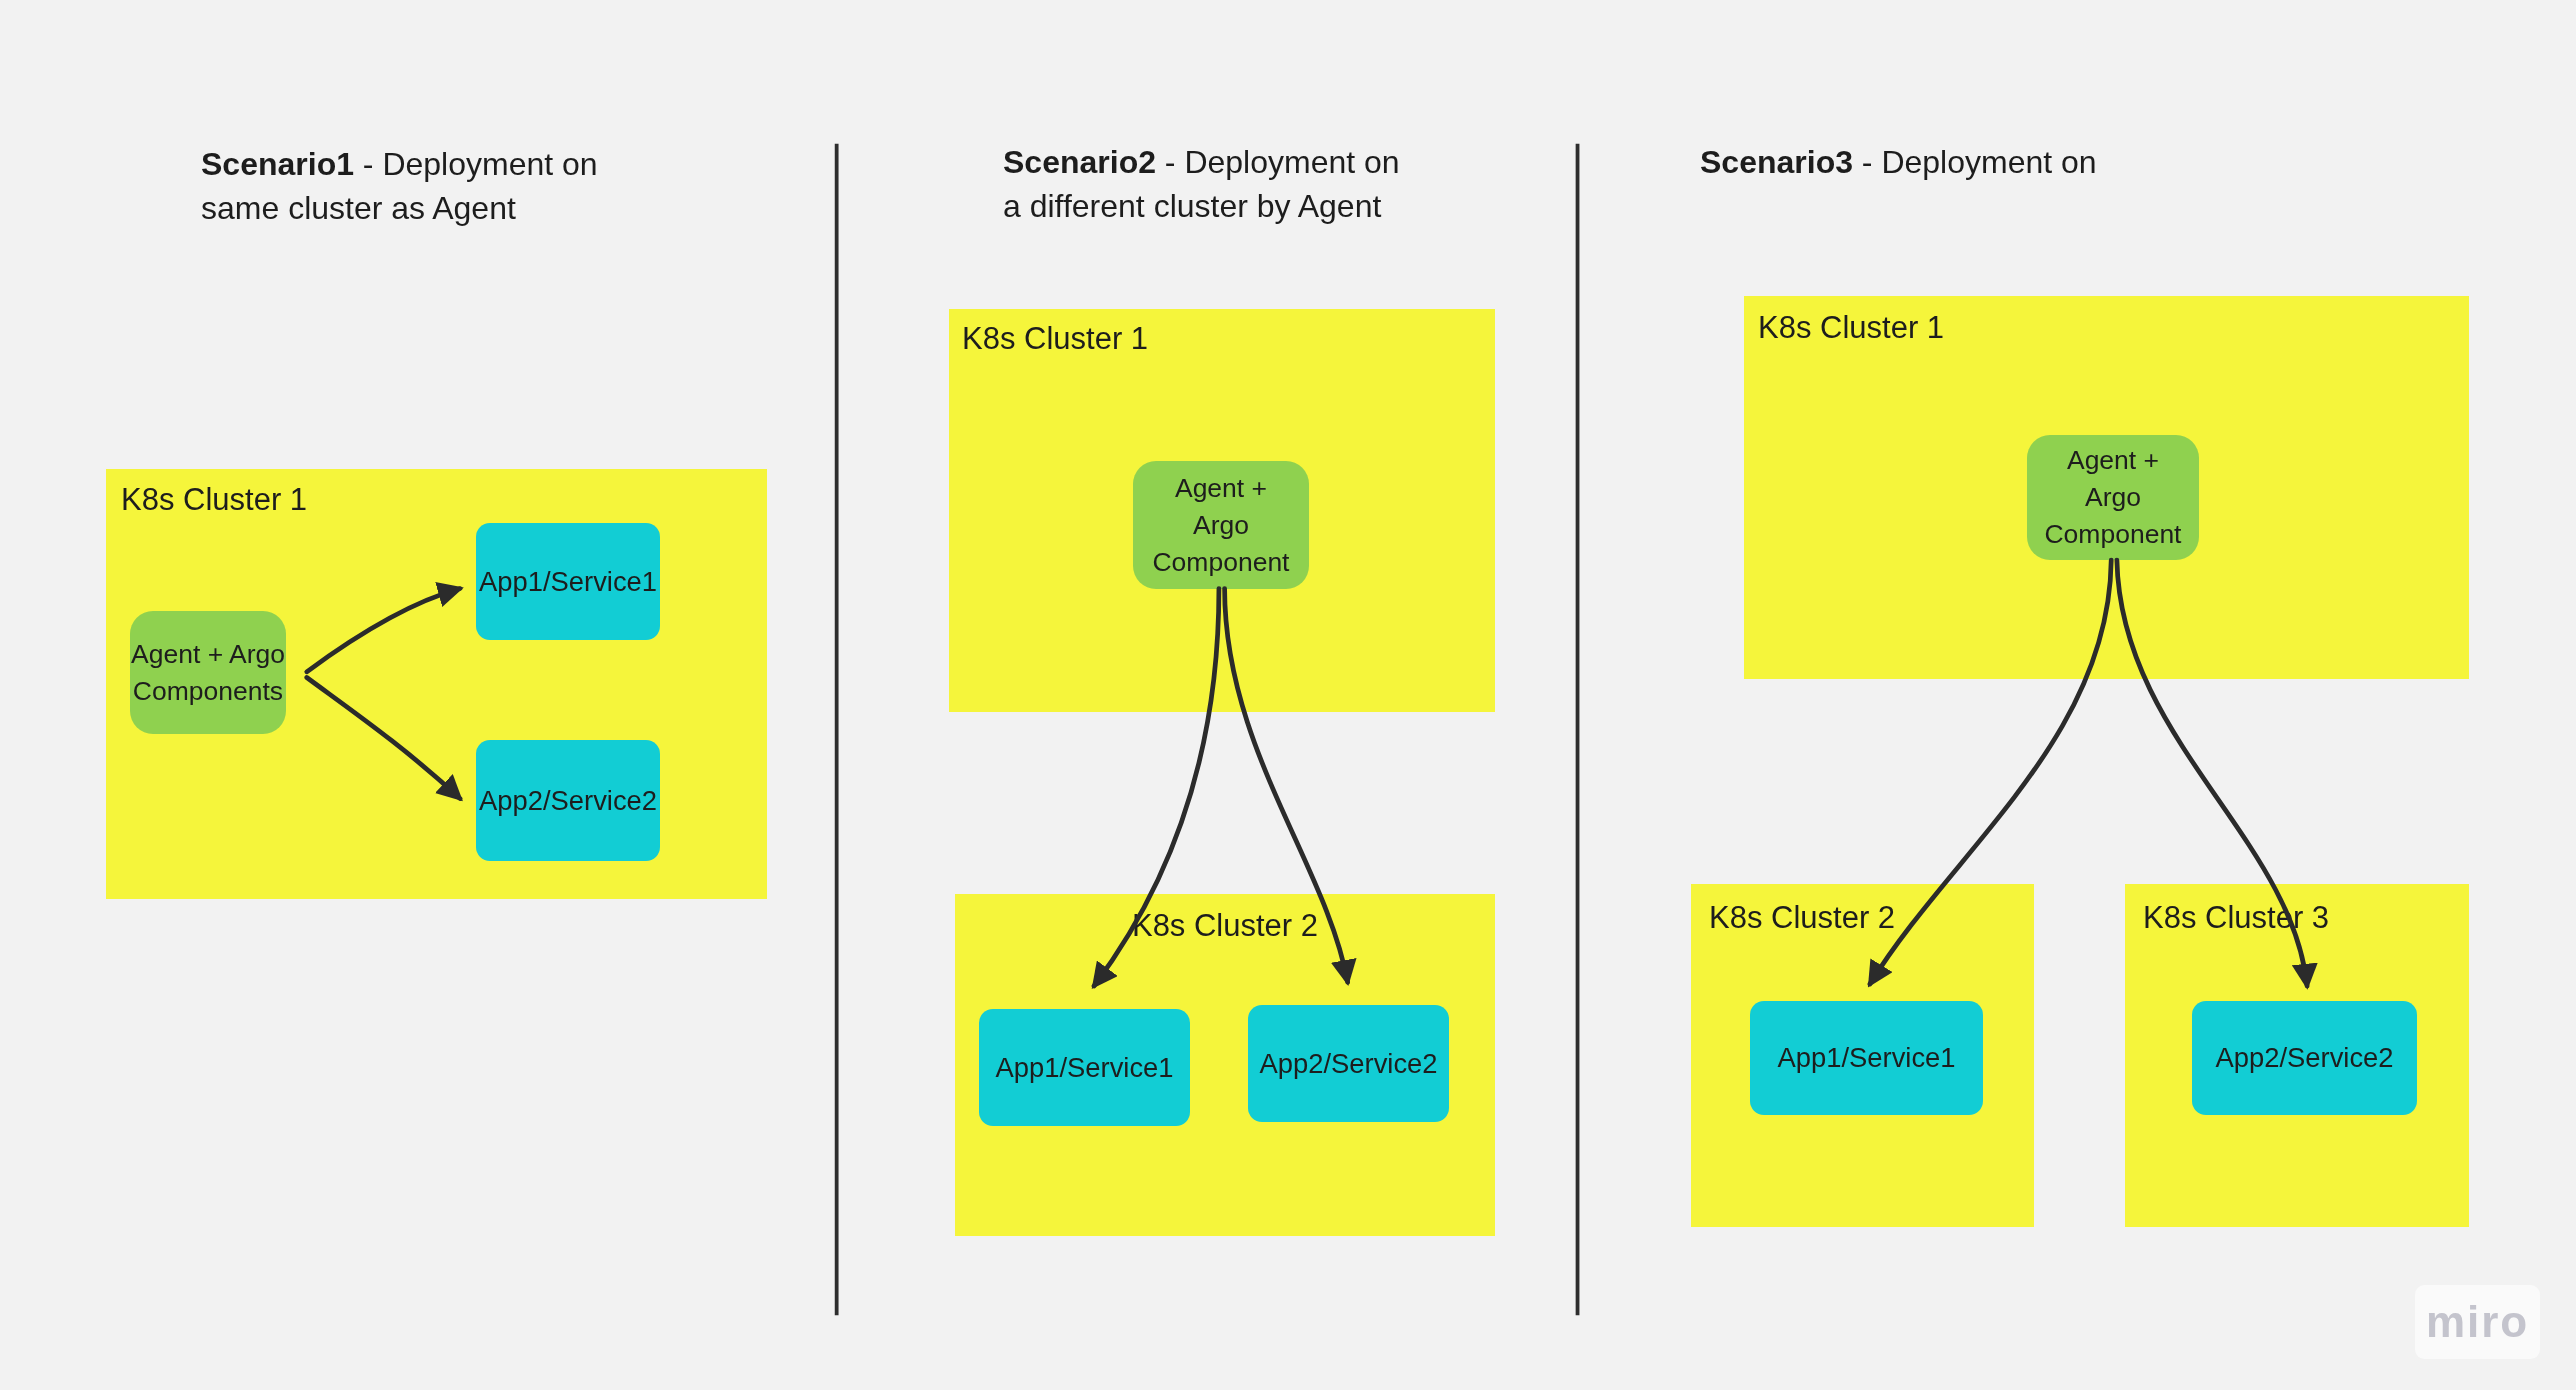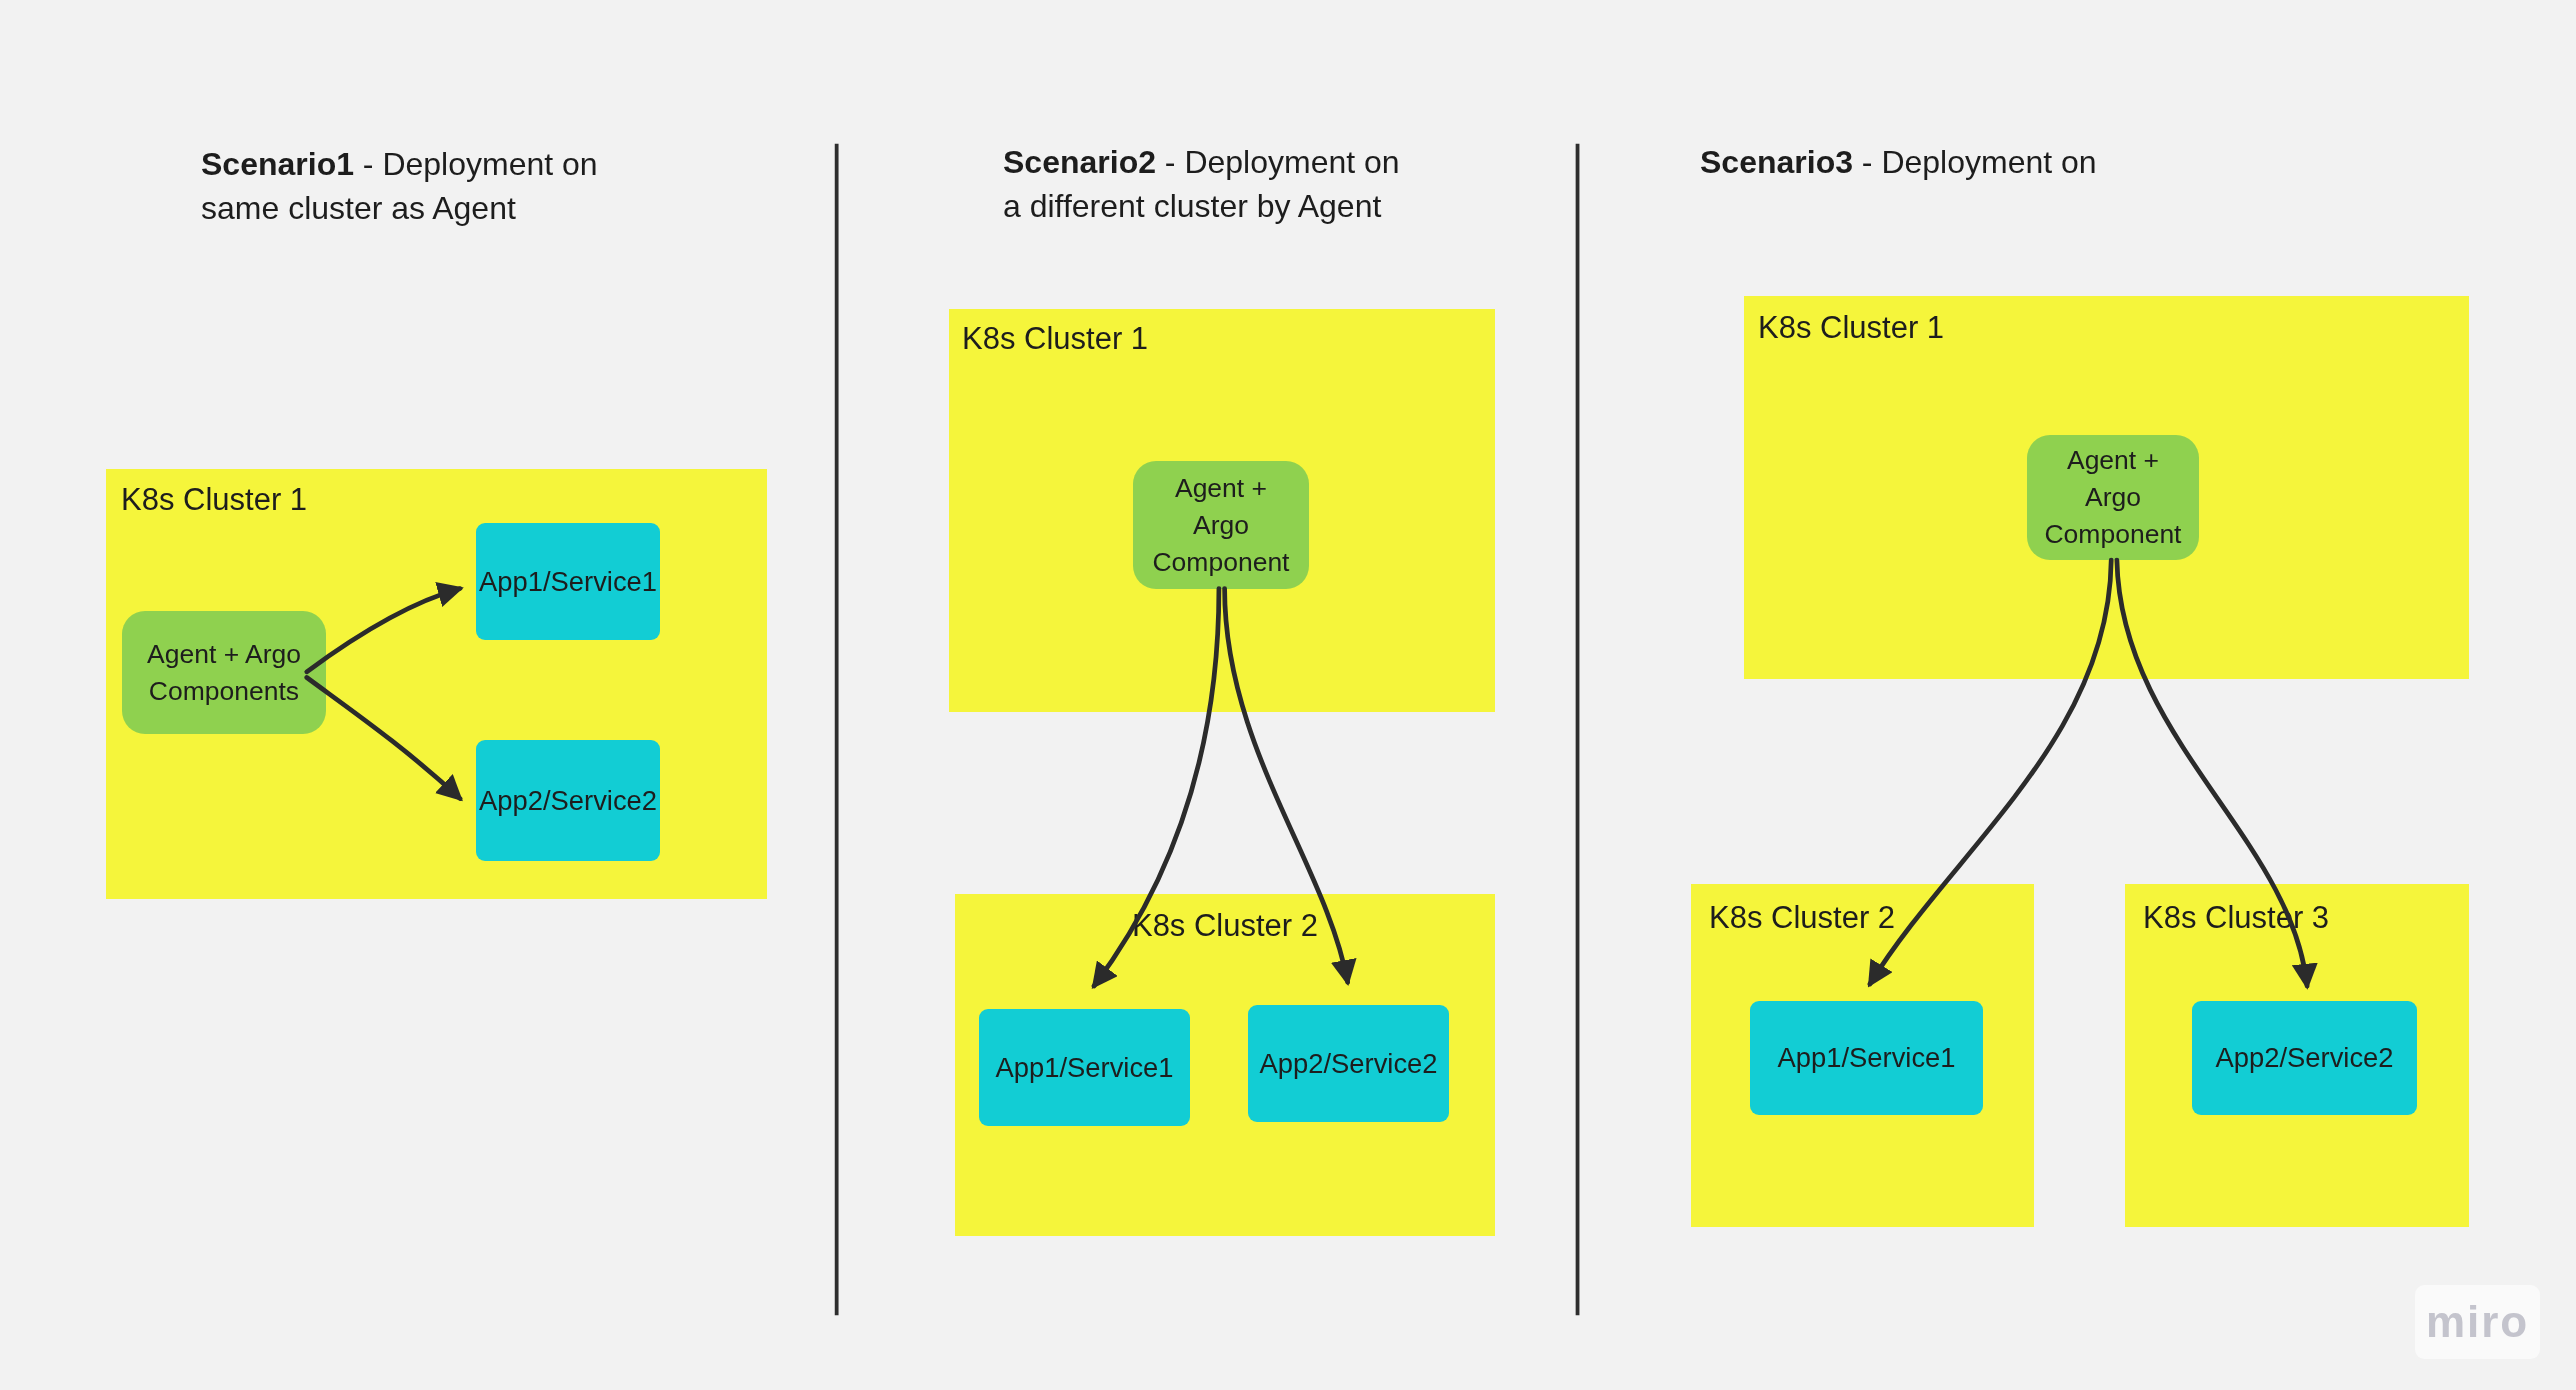--- a/index.html
+++ b/index.html
@@ -33,21 +33,21 @@
     position:absolute;
     background:var(--agent_fill);
     border-radius:23px;
     display:flex;flex-direction:column;align-items:center;justify-content:center;
     font-size:26.5px;line-height:37px;
     text-align:center;
   }
   .app-box{
     position:absolute;
     background:var(--app_fill);
-    border-radius:9px;
+    border-radius:14px;
     display:flex;align-items:center;justify-content:center;
     font-size:27.4px;
     text-align:center;
   }
   .overlay{position:absolute;left:0;top:0;width:2576px;height:1390px;pointer-events:none;}
   .connector{stroke:var(--connector);stroke-width:5;fill:none;stroke-linecap:round;}
   .divider{stroke:var(--divider);stroke-width:4;}
   .arrowhead{fill:var(--connector);}
   .watermark{
     position:absolute;
@@ -67,21 +67,21 @@
 <div class="canvas">
 
   <div class="title" style="left:201px;top:142px;">
     <div><span class="b">Scenario1</span><span> - Deployment on</span></div>
     <div>same cluster as Agent</div>
   </div>
 
   <div class="cluster" style="left:106px;top:469px;width:661px;height:430px;"></div>
   <div class="cluster-label" style="left:121px;top:481px;">K8s Cluster 1</div>
 
-  <div class="agent-box" style="left:122px;top:611px;width:204px;height:123px;">
+  <div class="agent-box" style="left:130px;top:611px;width:156px;height:123px;">
     <div>Agent + Argo</div>
     <div>Components</div>
   </div>
 
   <div class="app-box" style="left:476px;top:523px;width:184px;height:117px;">
     <span>App1/Service1</span>
   </div>
   <div class="app-box" style="left:476px;top:740px;width:184px;height:121px;">
     <span>App2/Service2</span>
   </div>

